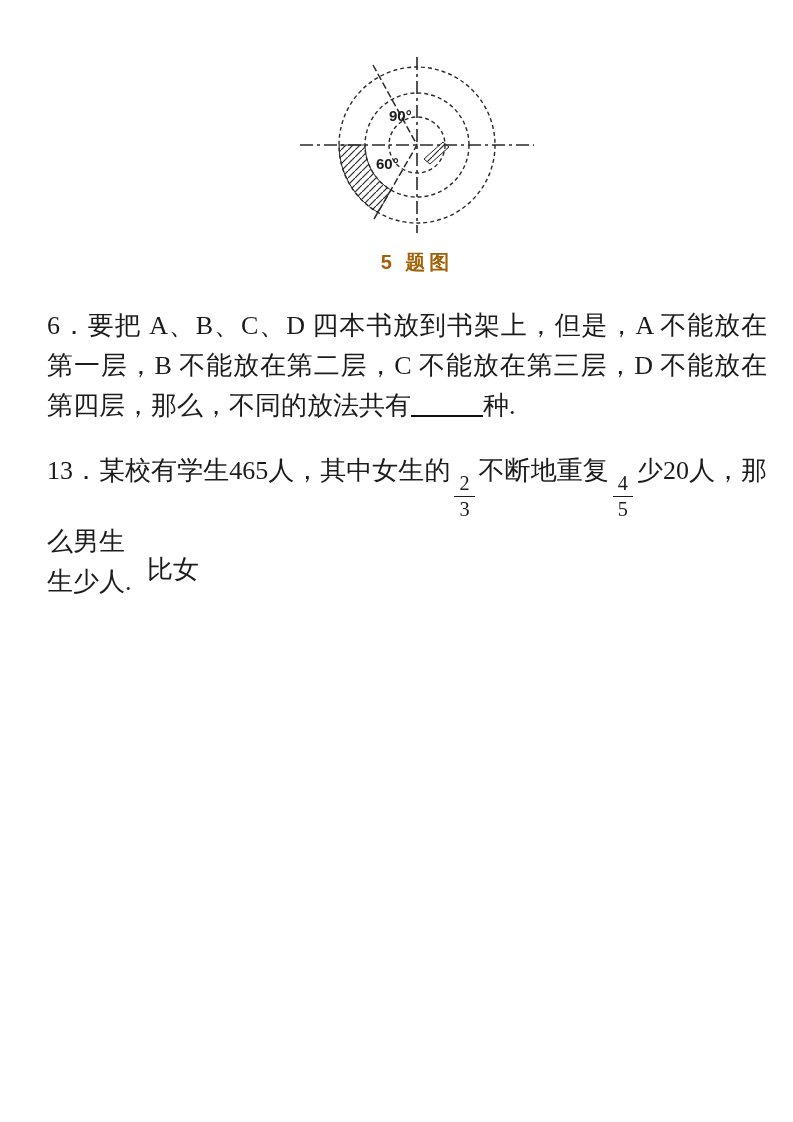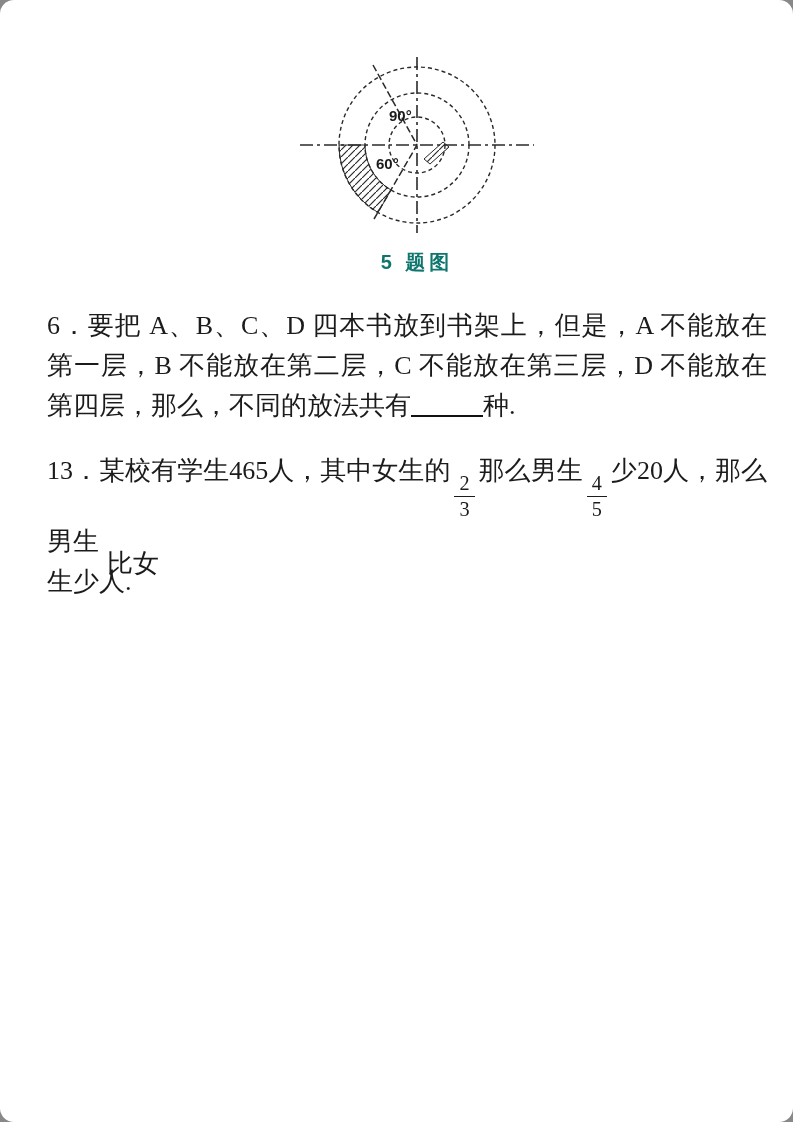--- a/index.html
+++ b/index.html
@@ -6,36 +6,35 @@
   html, body { background: #888; }
   .page {
     position: relative;
     width: 793px;
     height: 1122px;
     margin: 0 auto;
     background: #ffffff;
     font-family: "Liberation Serif", "DejaVu Serif", serif;
     color: #1b1b1b;
     overflow: hidden;
-    border-radius: 14px;
   }
   
   .figure-wrap {
     width: 250px;
     margin: 45px 0 0 292px;
     text-align: center;
   }
   .figure-svg { display: block; }
   .figure-caption {
     margin-top: 4px;
     font-family: "Liberation Sans", "DejaVu Sans", sans-serif;
     font-weight: bold;
     font-size: 20px;
     letter-spacing: 4px;
-    color: #0f766e;
+    color: #a16207;
   }
   
   .content {
     padding: 30px 26px 0 47px;
   }
   .problem {
     font-size: 26px;
     line-height: 40px;
     text-align: justify;
     margin-bottom: 25px;
@@ -59,22 +58,22 @@
     font-size: 0.78em;
     margin: 0 4px;
   }
   .frac .num {
     border-bottom: 1.6px solid #1b1b1b;
     padding: 0 5px 1px 5px;
   }
   .frac .den { padding-top: 1px; }
   .hang {
     position: relative;
-    top: 22px;
-    margin-left: 8px;
+    top: 28px;
+    margin-left: 22px;
   }
 </style>
 </head>
 <body>
 
 <div class="page">
 
   <div class="figure-wrap">
     <svg class="figure-svg" width="250" height="200" viewBox="0 0 250 200">
       <defs>
@@ -105,19 +104,19 @@
   <div class="content">
 
     <p class="problem"><span>6．要把 A、B、C、D 四本书放到书架上，但是，A 不能放在第一层，B 不能放在第二层，C 不能放在第三层，D 不能放在第四层，那么，不同的放法共有</span><span class="blank"></span><span>种.</span></p>
 
 
 
 
     <p class="problem"><span>13．某校有学生465人，其中女生的</span><span class="frac">
           <span class="num">2</span>
           <span class="den">3</span>
-        </span><span>那么男生</span><span class="frac">
+        </span><span>不断地重复</span><span class="frac">
           <span class="num">4</span>
           <span class="den">5</span>
         </span><span>少20人，那么男生</span><span class="hang">比女</span><br><span>生少人.</span></p>
 
   </div>
 </div>
 
 </body></html>

